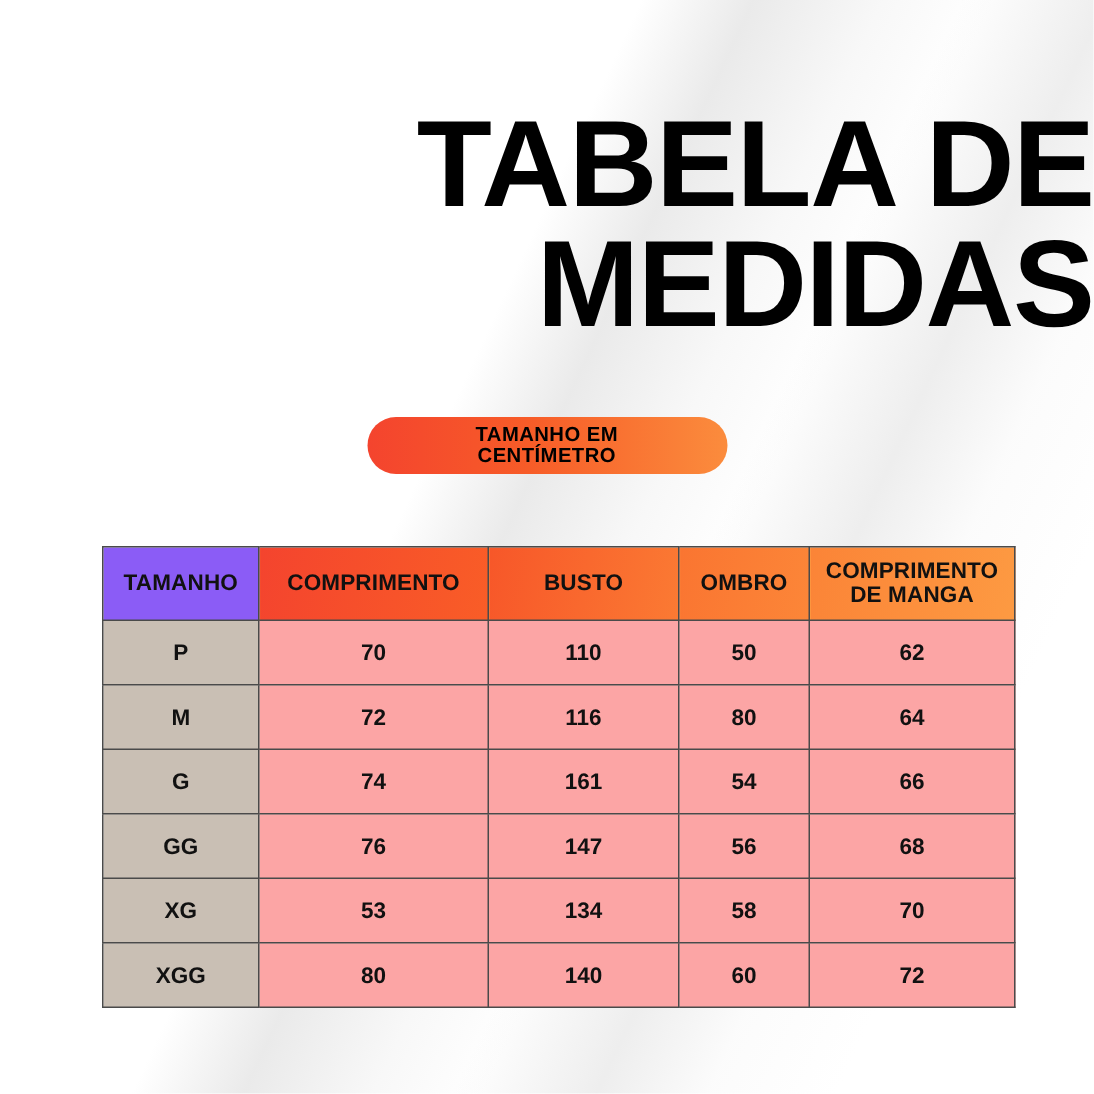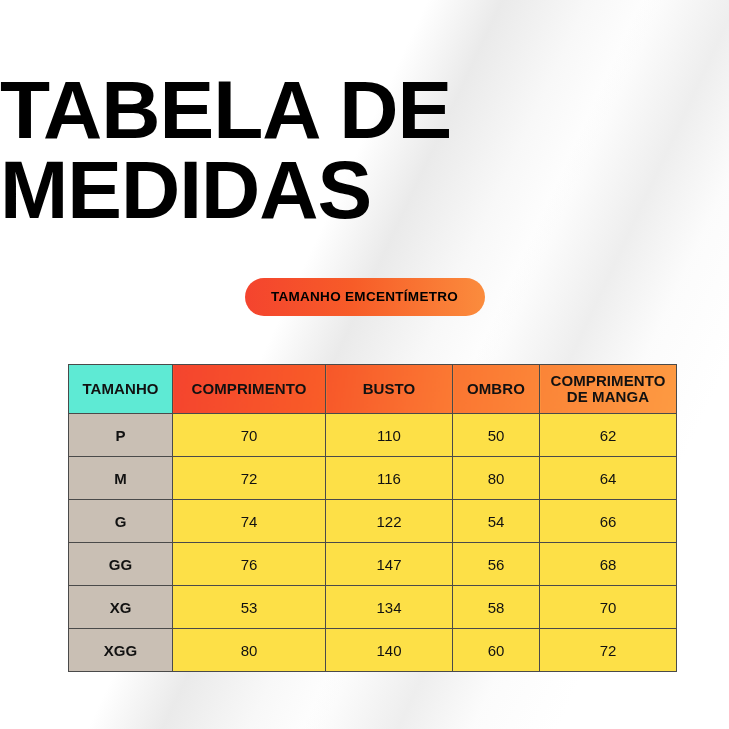--- a/index.html
+++ b/index.html
@@ -46,21 +46,21 @@
     position: relative;
     width: 729px;
     height: 729px;
   }
 
   .title-block {
     position: absolute;
     top: 70px;
     left: 0;
     width: 729px;
-    text-align: left;
+    text-align: right;
   }
   .title-line {
     font-size: 82px;
     line-height: 0.98;
     font-weight: bold;
     letter-spacing: -1px;
     color: #000000;
     white-space: nowrap;
   }
 
@@ -69,21 +69,21 @@
     top: 278px;
     left: 50%;
     transform: translateX(-50%);
     width: 240px;
     height: 38px;
     border-radius: 19px;
     background: linear-gradient(90deg, #f4442e 0%, #f75c28 45%, #fb8c3d 100%);
     display: flex;
     align-items: center;
     justify-content: center;
-    flex-direction: row;
+    flex-direction: column;
     color: #000000;
     font-size: 13.5px;
     font-weight: bold;
     line-height: 1.06;
     letter-spacing: 0.3px;
   }
 
   .table-wrap {
     position: absolute;
     top: 364px;
@@ -104,37 +104,38 @@
     color: #111111;
   }
   thead th {
     height: 46px;
     font-weight: bold;
     font-size: 14.5px;
     line-height: 1.05;
     letter-spacing: 0.1px;
   }
   thead th.h-size {
-    background: #5eead4;
+    background: #8b5cf6;
   }
   thead th.h-grad1 { background: linear-gradient(100deg, #f4442e 0%, #f95d27 100%); }
   thead th.h-grad2 { background: linear-gradient(100deg, #f75729 0%, #fb7a33 100%); margin-top: 41px; }
   thead th.h-grad3 { background: linear-gradient(100deg, #fa7531 0%, #fc8638 100%); margin-left: 28px; }
   thead th.h-grad4 { background: linear-gradient(100deg, #fb8437 0%, #fd9a42 100%); }
 
   tbody td.size-cell {
     background: #c9bfb4;
     font-weight: bold;
     height: 40px;
     font-size: 15px;
   }
   tbody td.val-cell {
-    background: #fde047;
+    background: #fca5a5;
     height: 40px;
     font-size: 15px;
+    font-weight: bold;
   }
 
   .col-1 { width: 101px; }
   .col-2 { width: 150px; }
   .col-3 { width: 124px; }
   .col-4 { width: 84px; }
   .col-5 { width: 134px; }
 </style>
 </head>
 <body>
@@ -178,21 +179,21 @@
         <tr>
           <td class="size-cell">M</td>
           <td class="val-cell">72</td>
           <td class="val-cell">116</td>
           <td class="val-cell">80</td>
           <td class="val-cell">64</td>
         </tr>
         <tr>
           <td class="size-cell">G</td>
           <td class="val-cell">74</td>
-          <td class="val-cell">122</td>
+          <td class="val-cell">161</td>
           <td class="val-cell">54</td>
           <td class="val-cell">66</td>
         </tr>
         <tr>
           <td class="size-cell">GG</td>
           <td class="val-cell">76</td>
           <td class="val-cell">147</td>
           <td class="val-cell">56</td>
           <td class="val-cell">68</td>
         </tr>

